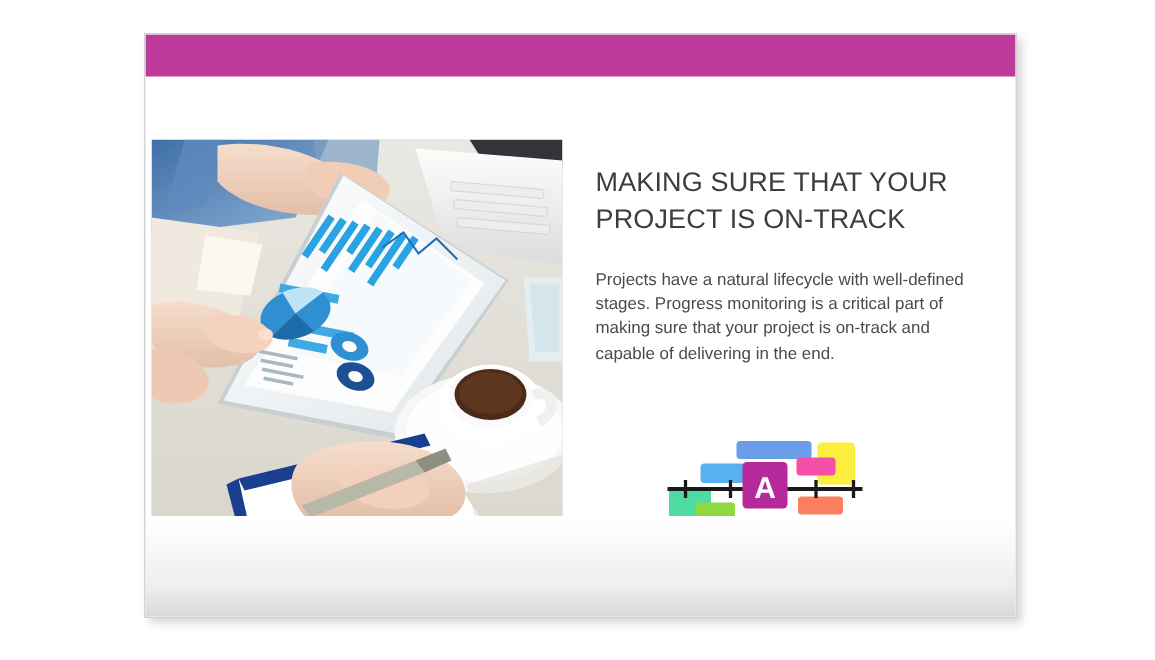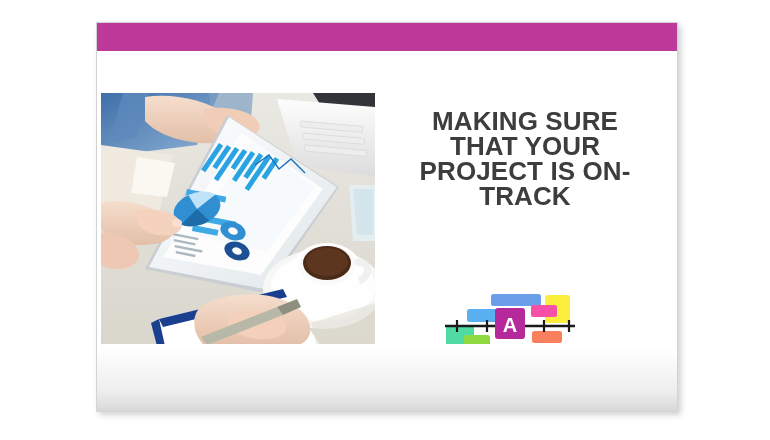--- a/index.html
+++ b/index.html
@@ -61,27 +61,26 @@
   #photo svg { display: block; }
 
   
   #text-column {
     position: absolute;
     left: 300px;
     top: 86px;
     width: 256px;
   }
   #slide-title {
-    font-size: 26px;
+    font-size: 18px;
     line-height: 25px;
     color: #3d3d3d;
-    font-weight: bold;
+    font-weight: normal;
     letter-spacing: 0.1px;
     margin: 0;
-    text-align: center;
   }
   #slide-body {
     margin: 0;
     margin-top: 20px;
     font-size: 11.3px;
     line-height: 16.2px;
     color: #4a4a4a;
   }
 
   
@@ -231,20 +230,21 @@
 
       <path d="M100 244 L176 214 L182 222 L106 252 Z" fill="#b8b8a8"></path>
       <path d="M176 214 L196 206 L200 214 L182 222 Z" fill="#8f8f80"></path>
 
       <path d="M210 230 L274 210 L274 253 L216 253 Z" fill="#dedacf" opacity="0.55"></path>
     </svg>
   </div>
 
   <div id="text-column">
     <h1 id="slide-title" style="color: rgb(61, 61, 61);">MAKING SURE THAT YOUR PROJECT IS ON-TRACK</h1>
+    <p id="slide-body" style="color: rgb(74, 74, 74);">Projects have a natural lifecycle with well-defined stages. Progress monitoring is a critical part of making sure that your project is on-track and capable of delivering in the end.</p>
   </div>
 
   <div id="gantt-graphic">
     <svg width="150" height="82" viewBox="0 0 134 82">
 
       <rect x="48" y="13" width="50" height="12" rx="2.5" fill="#6b9ee8"></rect>
       <rect x="24" y="28" width="30" height="13" rx="2.5" fill="#59b0f0"></rect>
       <rect x="102" y="14" width="25" height="28" rx="3" fill="#fbee3c"></rect>
       <rect x="88" y="24" width="26" height="12" rx="2.5" fill="#f54fa8"></rect>
       <rect x="3" y="44" width="28" height="25" rx="2.5" fill="#4fdba2"></rect>

